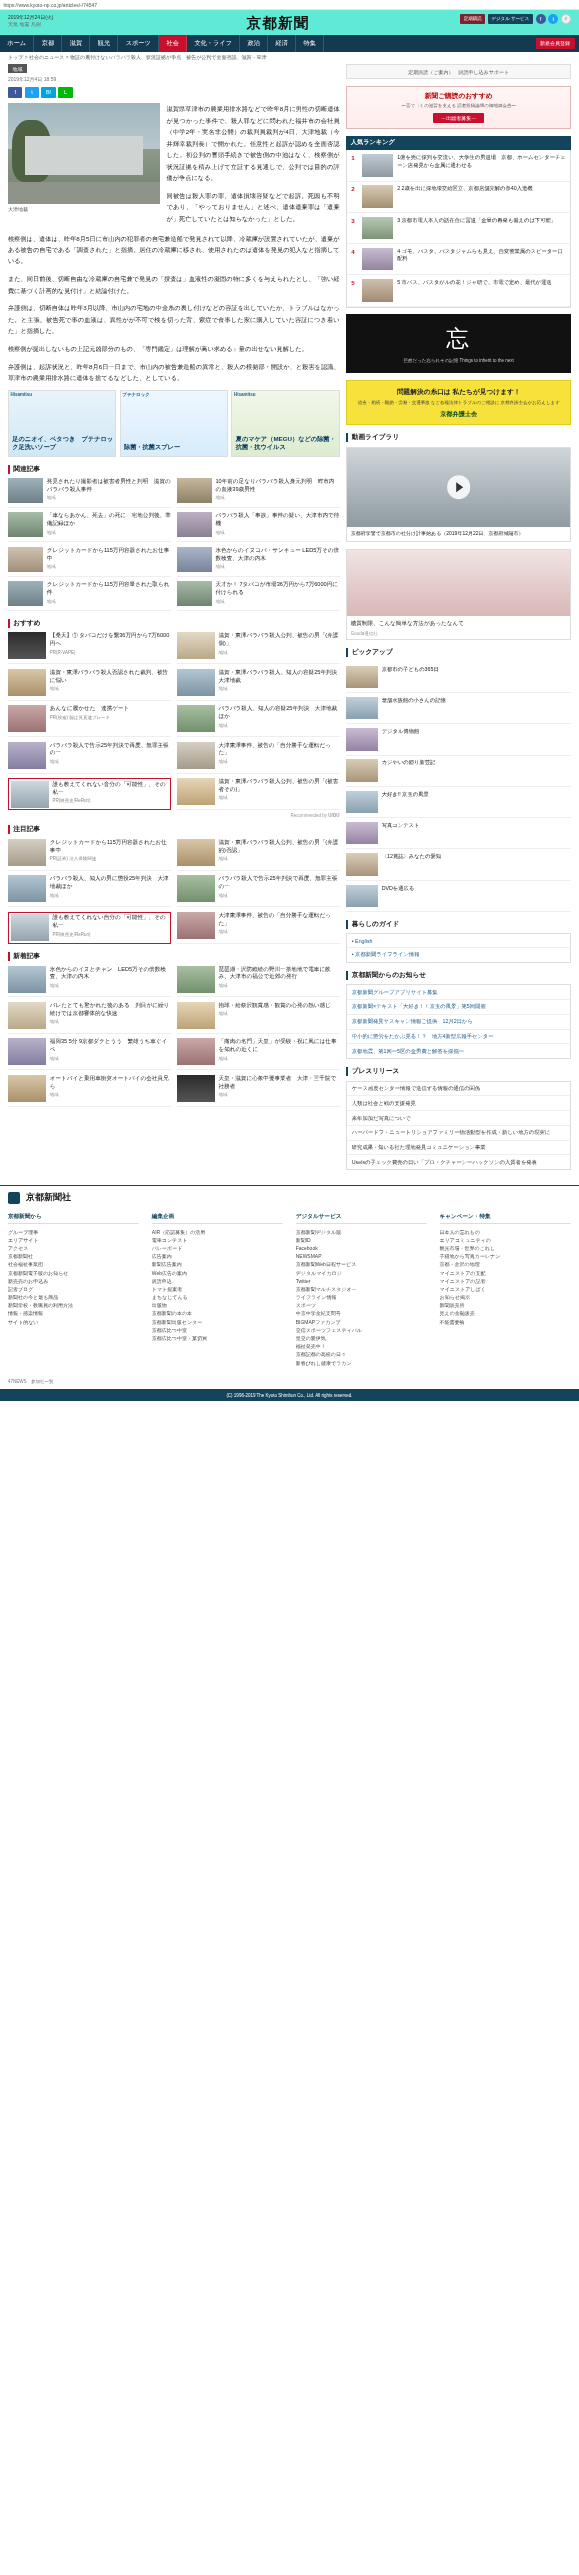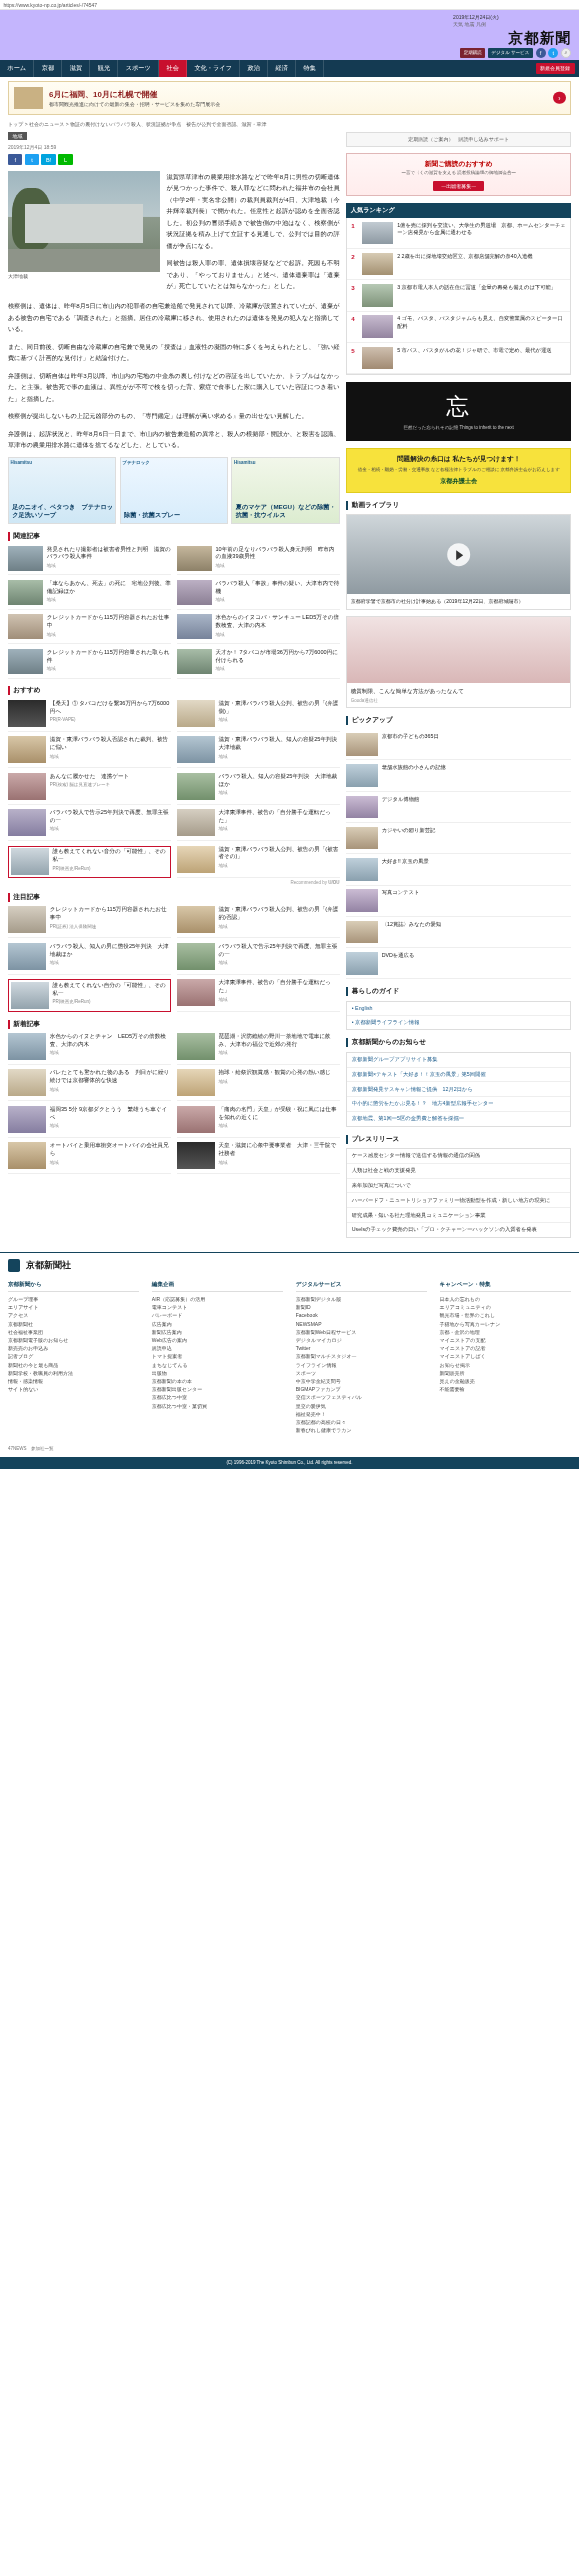--- a/index.html
+++ b/index.html
@@ -16,24 +16,23 @@
     color: #555;
     padding: 1.7px 3.4px;
     background: #fff;
     border-bottom: 0.6px solid #e5e5e5;
   }
   .page { width: 579px; background: #fff; }
 
   
   .site-header {
     display: flex;
-    align-items: flex-end;
+    align-items: flex-start;
     padding: 3.4px 7.9px 2.2px 7.9px;
-    background: #c4b5fd;
-    flex-direction: column;
+    background: #5eead4;
   }
   .hdr-left { font-size: 5px; color: #333; line-height: 1.5; width: 118px; }
   .hdr-left .date { font-size: 5px; }
   .hdr-left .weather { color: #666; }
   .hdr-logo {
     flex: 1;
     text-align: center;
     font-family: "DejaVu Serif", serif;
     font-size: 14.6px;
     letter-spacing: 1.1px;
@@ -303,28 +302,20 @@
     <a>文化・ライフ</a>
     <a>政治</a>
     <a>経済</a>
     <a>特集</a>
     <div class="spacer"></div>
     <div class="nav-right">
       <div class="btn-regist">新規会員登録</div>
     </div>
   </div>
 
-  <div class="promo">
-    <div class="thumb"></div>
-    <div class="ptext">
-      <div class="t1">6月に福岡、10月に札幌で開催</div>
-      <div class="t2">都市間観光推進に向けての最新の集会・招聘・サービスを集めた専門展示会</div>
-    </div>
-    <div class="arrow">›</div>
-  </div>
 
   <div class="breadcrumb">トップ &gt; 社会のニュース &gt; 物証の裏付けないバラバラ殺人、状況証拠が争点　被告が公判で全面否認、滋賀・草津</div>
 
   <div class="wrap">
 
     <div class="main">
 
       <div class="cat-tag">地域</div>
       <div class="pubdate">2019年12月4日 18:59</div>
       <div class="share-row">

